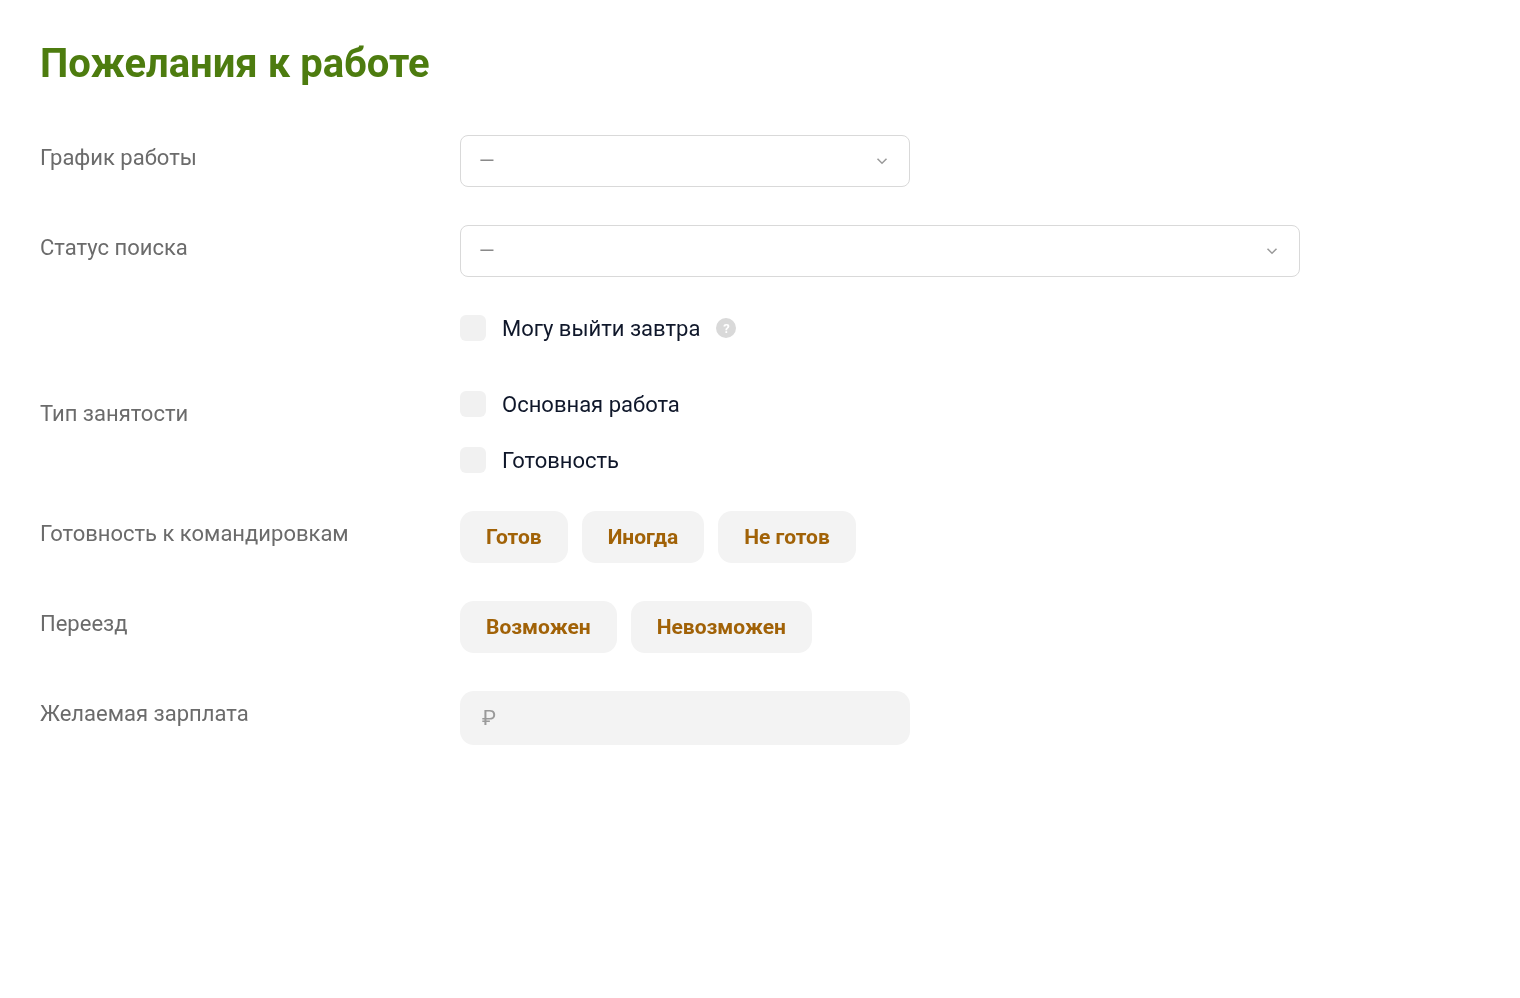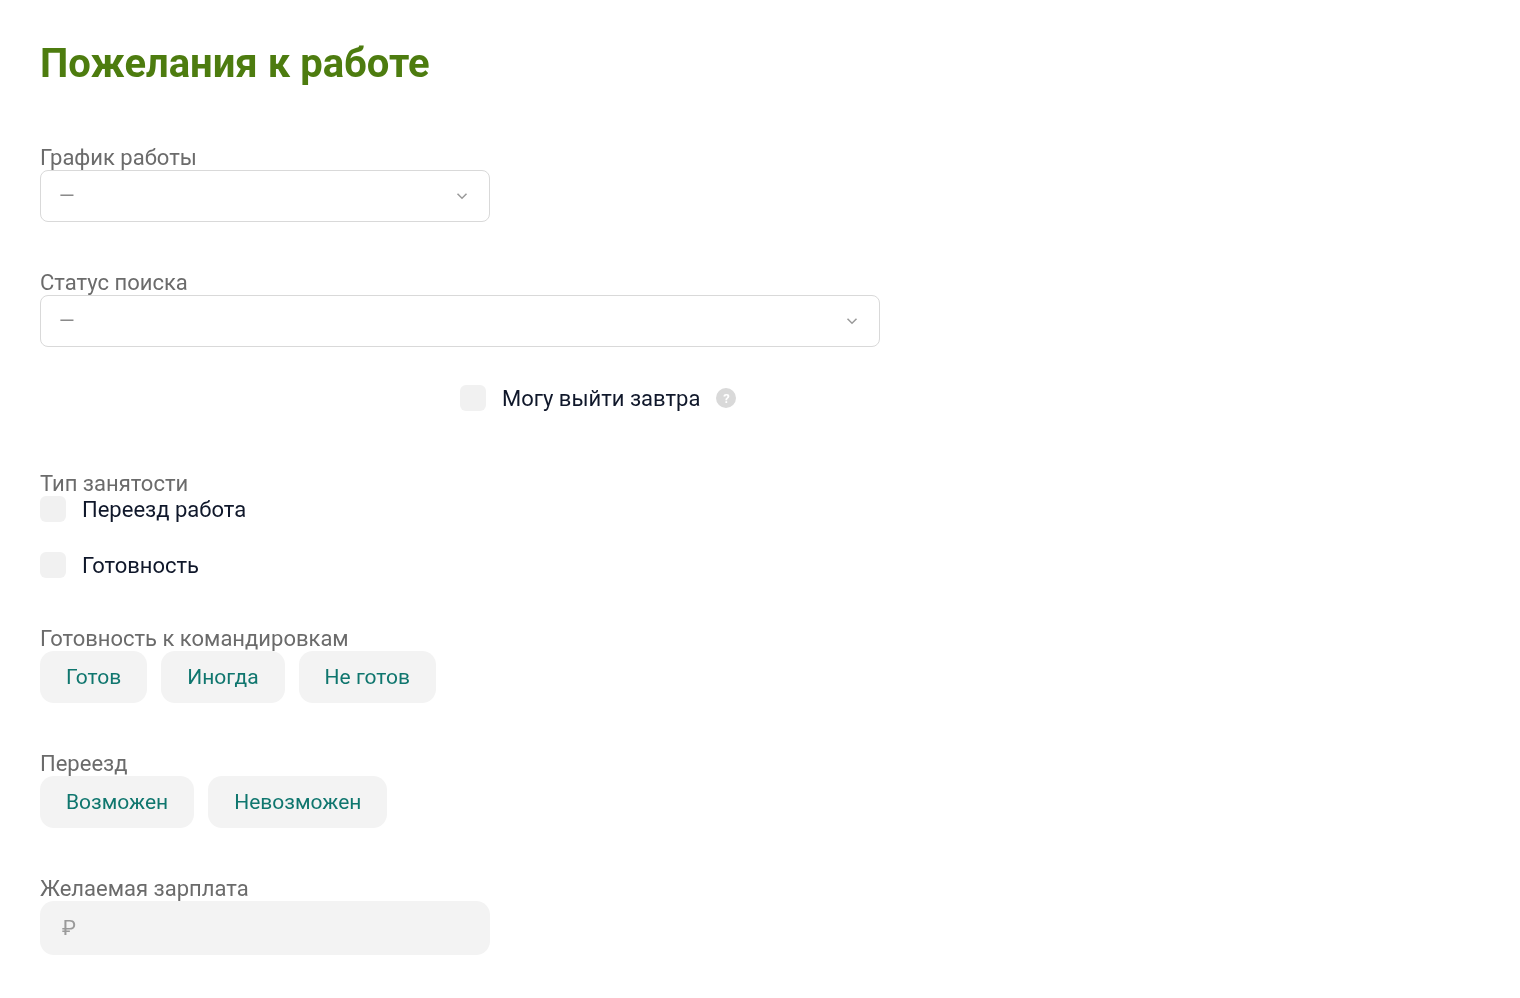--- a/index.html
+++ b/index.html
@@ -20,21 +20,20 @@
     h1 {
       font-size: 40px;
       font-weight: 700;
       margin-bottom: 48px;
       color: #4d7c0f;
     }
     .form-row {
       display: flex;
       align-items: flex-start;
       margin-bottom: 38px;
-      flex-direction: column;
     }
     .form-label {
       width: 420px;
       flex-shrink: 0;
       font-size: 22px;
       color: #6b6b6b;
       padding-top: 10px;
     }
     .form-control {
       flex: 1;
@@ -111,23 +110,24 @@
       display: flex;
       gap: 14px;
       flex-wrap: wrap;
     }
     .pill {
       background: #f3f3f3;
       border: none;
       border-radius: 14px;
       padding: 14px 26px;
       font-size: 21px;
-      color: #0f766e;
+      color: #a16207;
       cursor: pointer;
       font-family: inherit;
+      font-weight: bold;
     }
     .salary-input {
       width: 450px;
       height: 54px;
       background: #f3f3f3;
       border: none;
       border-radius: 14px;
       padding: 0 22px;
       font-size: 21px;
       color: #1a1a1a;
@@ -187,21 +187,21 @@
       <span class="help-icon">?</span>
     </div>
   </div>
 
   <div class="form-row">
     <div class="form-label">Тип занятости</div>
     <div class="form-control">
       <div class="checkbox-block">
         <div class="checkbox-row">
           <div class="checkbox"></div>
-          <span class="checkbox-label">Переезд работа</span>
+          <span class="checkbox-label">Основная работа</span>
         </div>
         <div class="checkbox-row">
           <div class="checkbox"></div>
           <span class="checkbox-label">Готовность</span>
         </div>
       </div>
     </div>
   </div>
 
   <div class="form-row">

